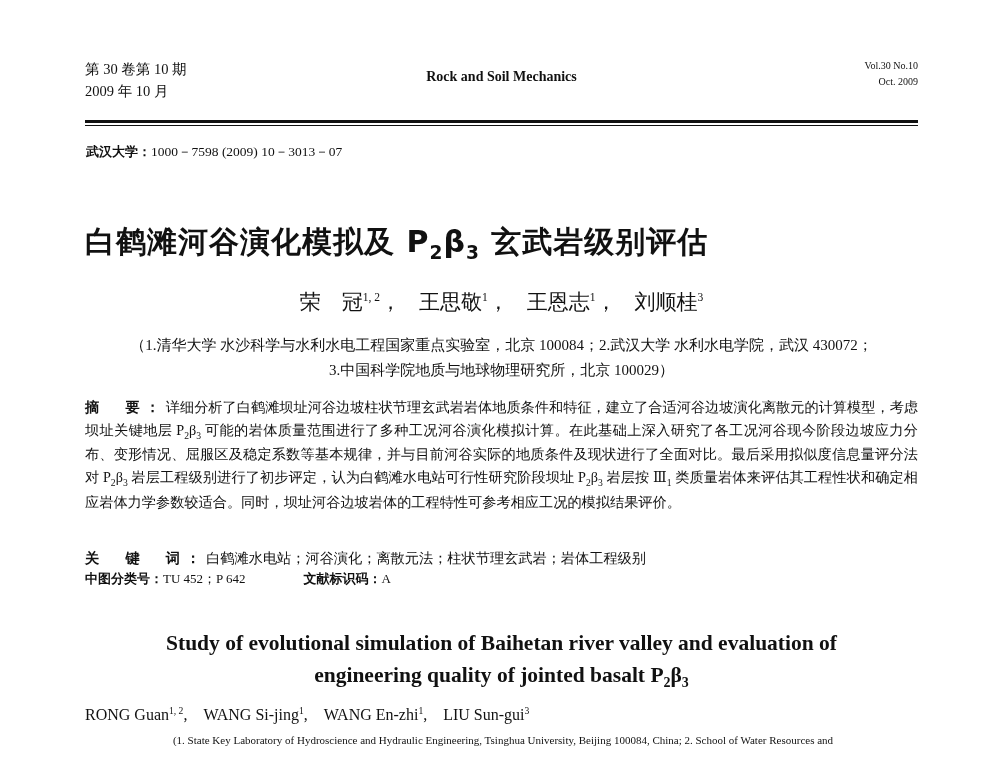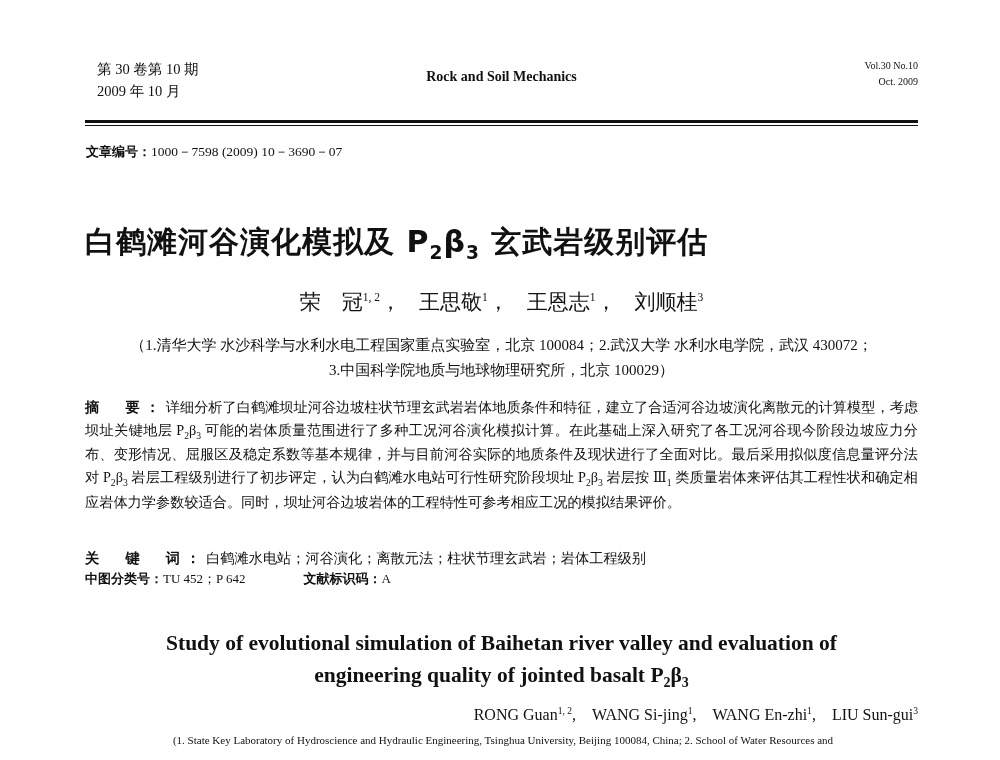--- a/index.html
+++ b/index.html
@@ -64,21 +64,21 @@
     letter-spacing: 12px;
     padding-left: 12px;
     white-space: nowrap;
   }
   .journal-en {
     font-size: 14px;
     font-weight: bold;
     white-space: nowrap;
     margin-top: 8px;
   }
-  .mast-line { white-space: nowrap; display: block; margin-left: 12px; }
+  .mast-line { white-space: nowrap; display: block; }
 
   
   .rule-thick {
     position: absolute;
     left: 0;
     top: 120px;
     width: 833px;
     height: 3px;
     background: #111111;
   }
@@ -201,21 +201,21 @@
     line-height: 1.48;
     font-family: "Liberation Serif", serif;
   }
   .title-en sub { font-size: 0.65em; }
 
   .authors-en {
     position: absolute;
     left: 0;
     top: 705px;
     width: 833px;
-    text-align: right;
+    text-align: left;
     font-size: 16px;
     white-space: nowrap;
   }
   .authors-en sup { font-size: 0.6em; vertical-align: super; }
   .aue-gap { display: inline-block; width: 16px; }
 
   .affil-en {
     position: absolute;
     left: -2px;
     top: 734px;
@@ -243,21 +243,21 @@
       <div class="mast-col mast-right">
         <span class="mast-line">Vol.30  No.10</span>
         <span class="mast-line">Oct.  2009</span>
       </div>
     </div>
 
     <div class="rule-thick"></div>
     <div class="rule-thin"></div>
 
     <div class="artnum">
-      <span class="lbl">文章编号：</span><span>1000－7598 (2009) 10－3690－07</span>
+      <span class="lbl">武汉大学：</span><span>1000－7598 (2009) 10－3013－07</span>
     </div>
 
     <div class="title-cn"><span>白鹤滩河谷演化模拟及 P</span><sub>2</sub><span>β</span><sub>3</sub><span> 玄武岩级别评估</span></div>
 
     <div class="authors-cn">
       <span><span>荣　冠</span><sup>1, 2</sup></span>，<span class="au-gap"></span><span><span>王思敬</span><sup>1</sup></span>，<span class="au-gap"></span><span><span>王恩志</span><sup>1</sup></span>，<span class="au-gap"></span><span><span>刘顺桂</span><sup>3</sup></span>
     </div>
 
     <div class="affil-cn">
       <div>（1.清华大学 水沙科学与水利水电工程国家重点实验室，北京 100084；2.武汉大学 水利水电学院，武汉 430072；</div>

